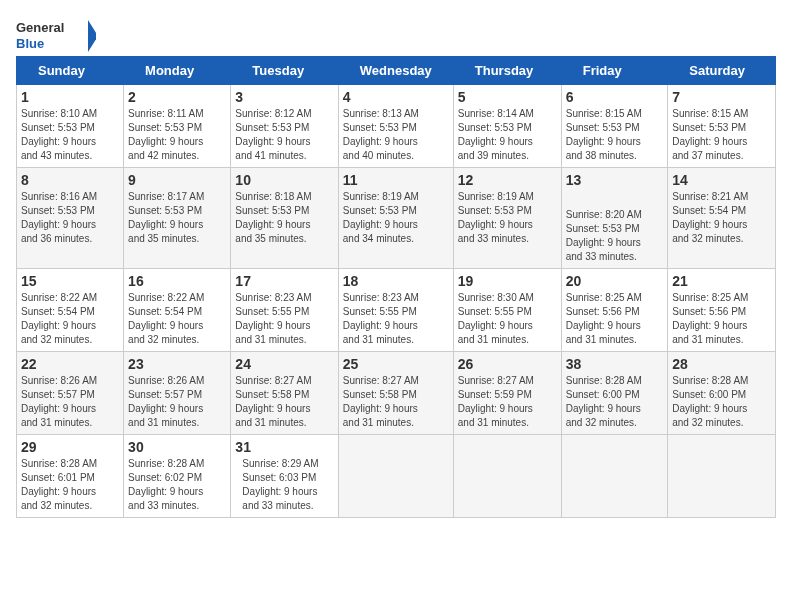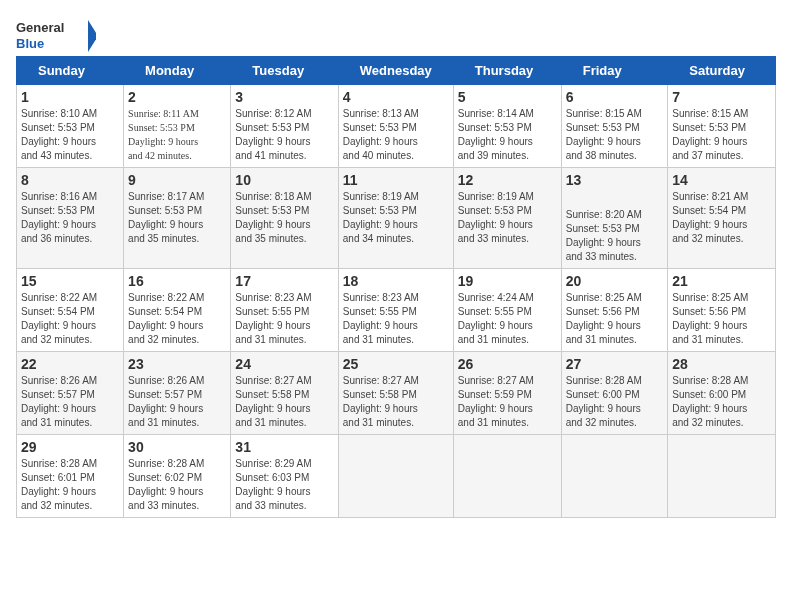--- a/index.html
+++ b/index.html
@@ -110,21 +110,21 @@
   <tr>
         <td>
           <span class="day-num">1</span>
           <div class="day-info" style="white-space: pre-line;">Sunrise: 8:10 AM
 Sunset: 5:53 PM
 Daylight: 9 hours
 and 43 minutes.</div>
         </td>
         <td>
           <span class="day-num">2</span>
-          <div class="day-info" style="white-space: pre-line; font-family: Liberation Serif, serif;">Sunrise: 8:11 AM
+          <div class="day-info" style="white-space: pre-line;">Sunrise: 8:11 AM
 Sunset: 5:53 PM
 Daylight: 9 hours
 and 42 minutes.</div>
         </td>
         <td>
           <span class="day-num">3</span>
           <div class="day-info" style="white-space: pre-line;">Sunrise: 8:12 AM
 Sunset: 5:53 PM
 Daylight: 9 hours
 and 41 minutes.</div>
@@ -233,21 +233,21 @@
         </td>
         <td>
           <span class="day-num">18</span>
           <div class="day-info" style="white-space: pre-line;">Sunrise: 8:23 AM
 Sunset: 5:55 PM
 Daylight: 9 hours
 and 31 minutes.</div>
         </td>
         <td>
           <span class="day-num">19</span>
-          <div class="day-info" style="white-space: pre-line;">Sunrise: 4:24 AM
+          <div class="day-info" style="white-space: pre-line;">Sunrise: 8:30 AM
 Sunset: 5:55 PM
 Daylight: 9 hours
 and 31 minutes.</div>
         </td>
         <td>
           <span class="day-num">20</span>
           <div class="day-info" style="white-space: pre-line;">Sunrise: 8:25 AM
 Sunset: 5:56 PM
 Daylight: 9 hours
 and 31 minutes.</div>
@@ -290,21 +290,21 @@
 and 31 minutes.</div>
         </td>
         <td>
           <span class="day-num">26</span>
           <div class="day-info" style="white-space: pre-line;">Sunrise: 8:27 AM
 Sunset: 5:59 PM
 Daylight: 9 hours
 and 31 minutes.</div>
         </td>
         <td>
-          <span class="day-num">27</span>
+          <span class="day-num">38</span>
           <div class="day-info" style="white-space: pre-line;">Sunrise: 8:28 AM
 Sunset: 6:00 PM
 Daylight: 9 hours
 and 32 minutes.</div>
         </td>
         <td>
           <span class="day-num">28</span>
           <div class="day-info" style="white-space: pre-line;">Sunrise: 8:28 AM
 Sunset: 6:00 PM
 Daylight: 9 hours
@@ -321,21 +321,21 @@
         </td>
         <td>
           <span class="day-num">30</span>
           <div class="day-info" style="white-space: pre-line;">Sunrise: 8:28 AM
 Sunset: 6:02 PM
 Daylight: 9 hours
 and 33 minutes.</div>
         </td>
         <td>
           <span class="day-num">31</span>
-          <div class="day-info" style="white-space: pre-line;">Sunrise: 8:29 AM
+          <div class="day-info" style="white-space: pre-line; margin-left: 7px;">Sunrise: 8:29 AM
 Sunset: 6:03 PM
 Daylight: 9 hours
 and 33 minutes.</div>
         </td>
         <td class="empty-cell"></td>
         <td class="empty-cell"></td>
         <td class="empty-cell"></td>
         <td class="empty-cell"></td>
       </tr>
     </tbody>

